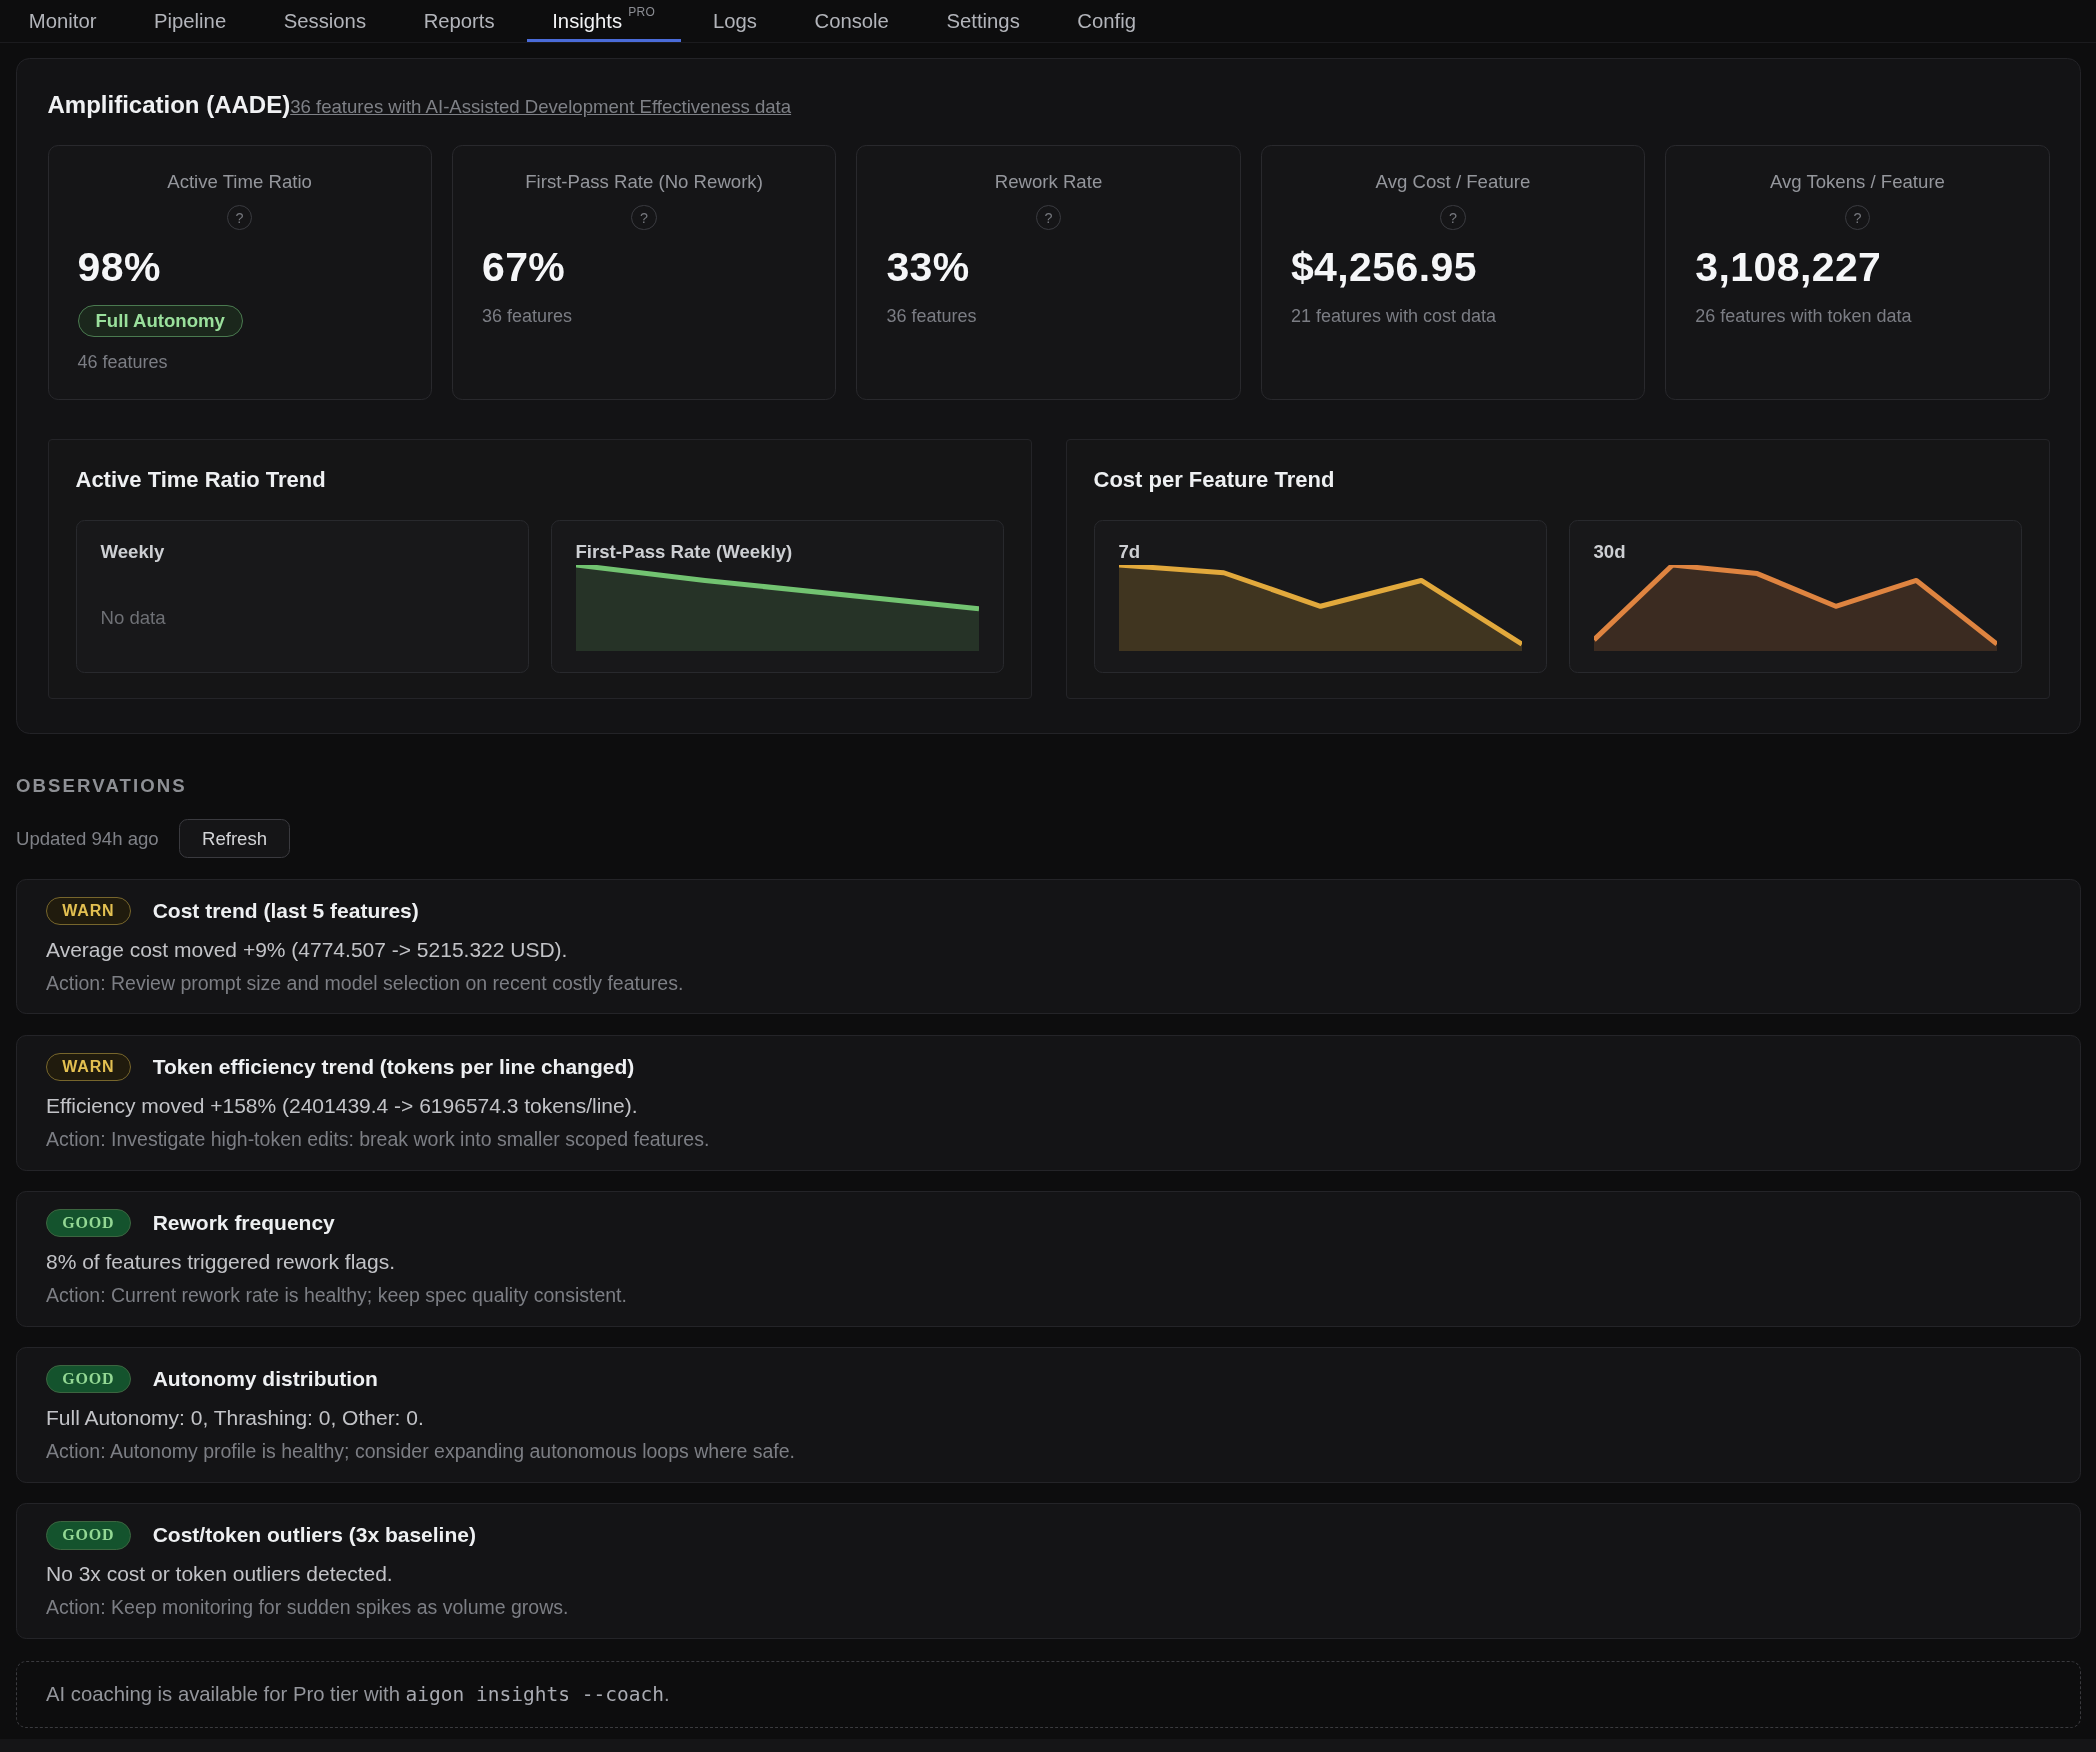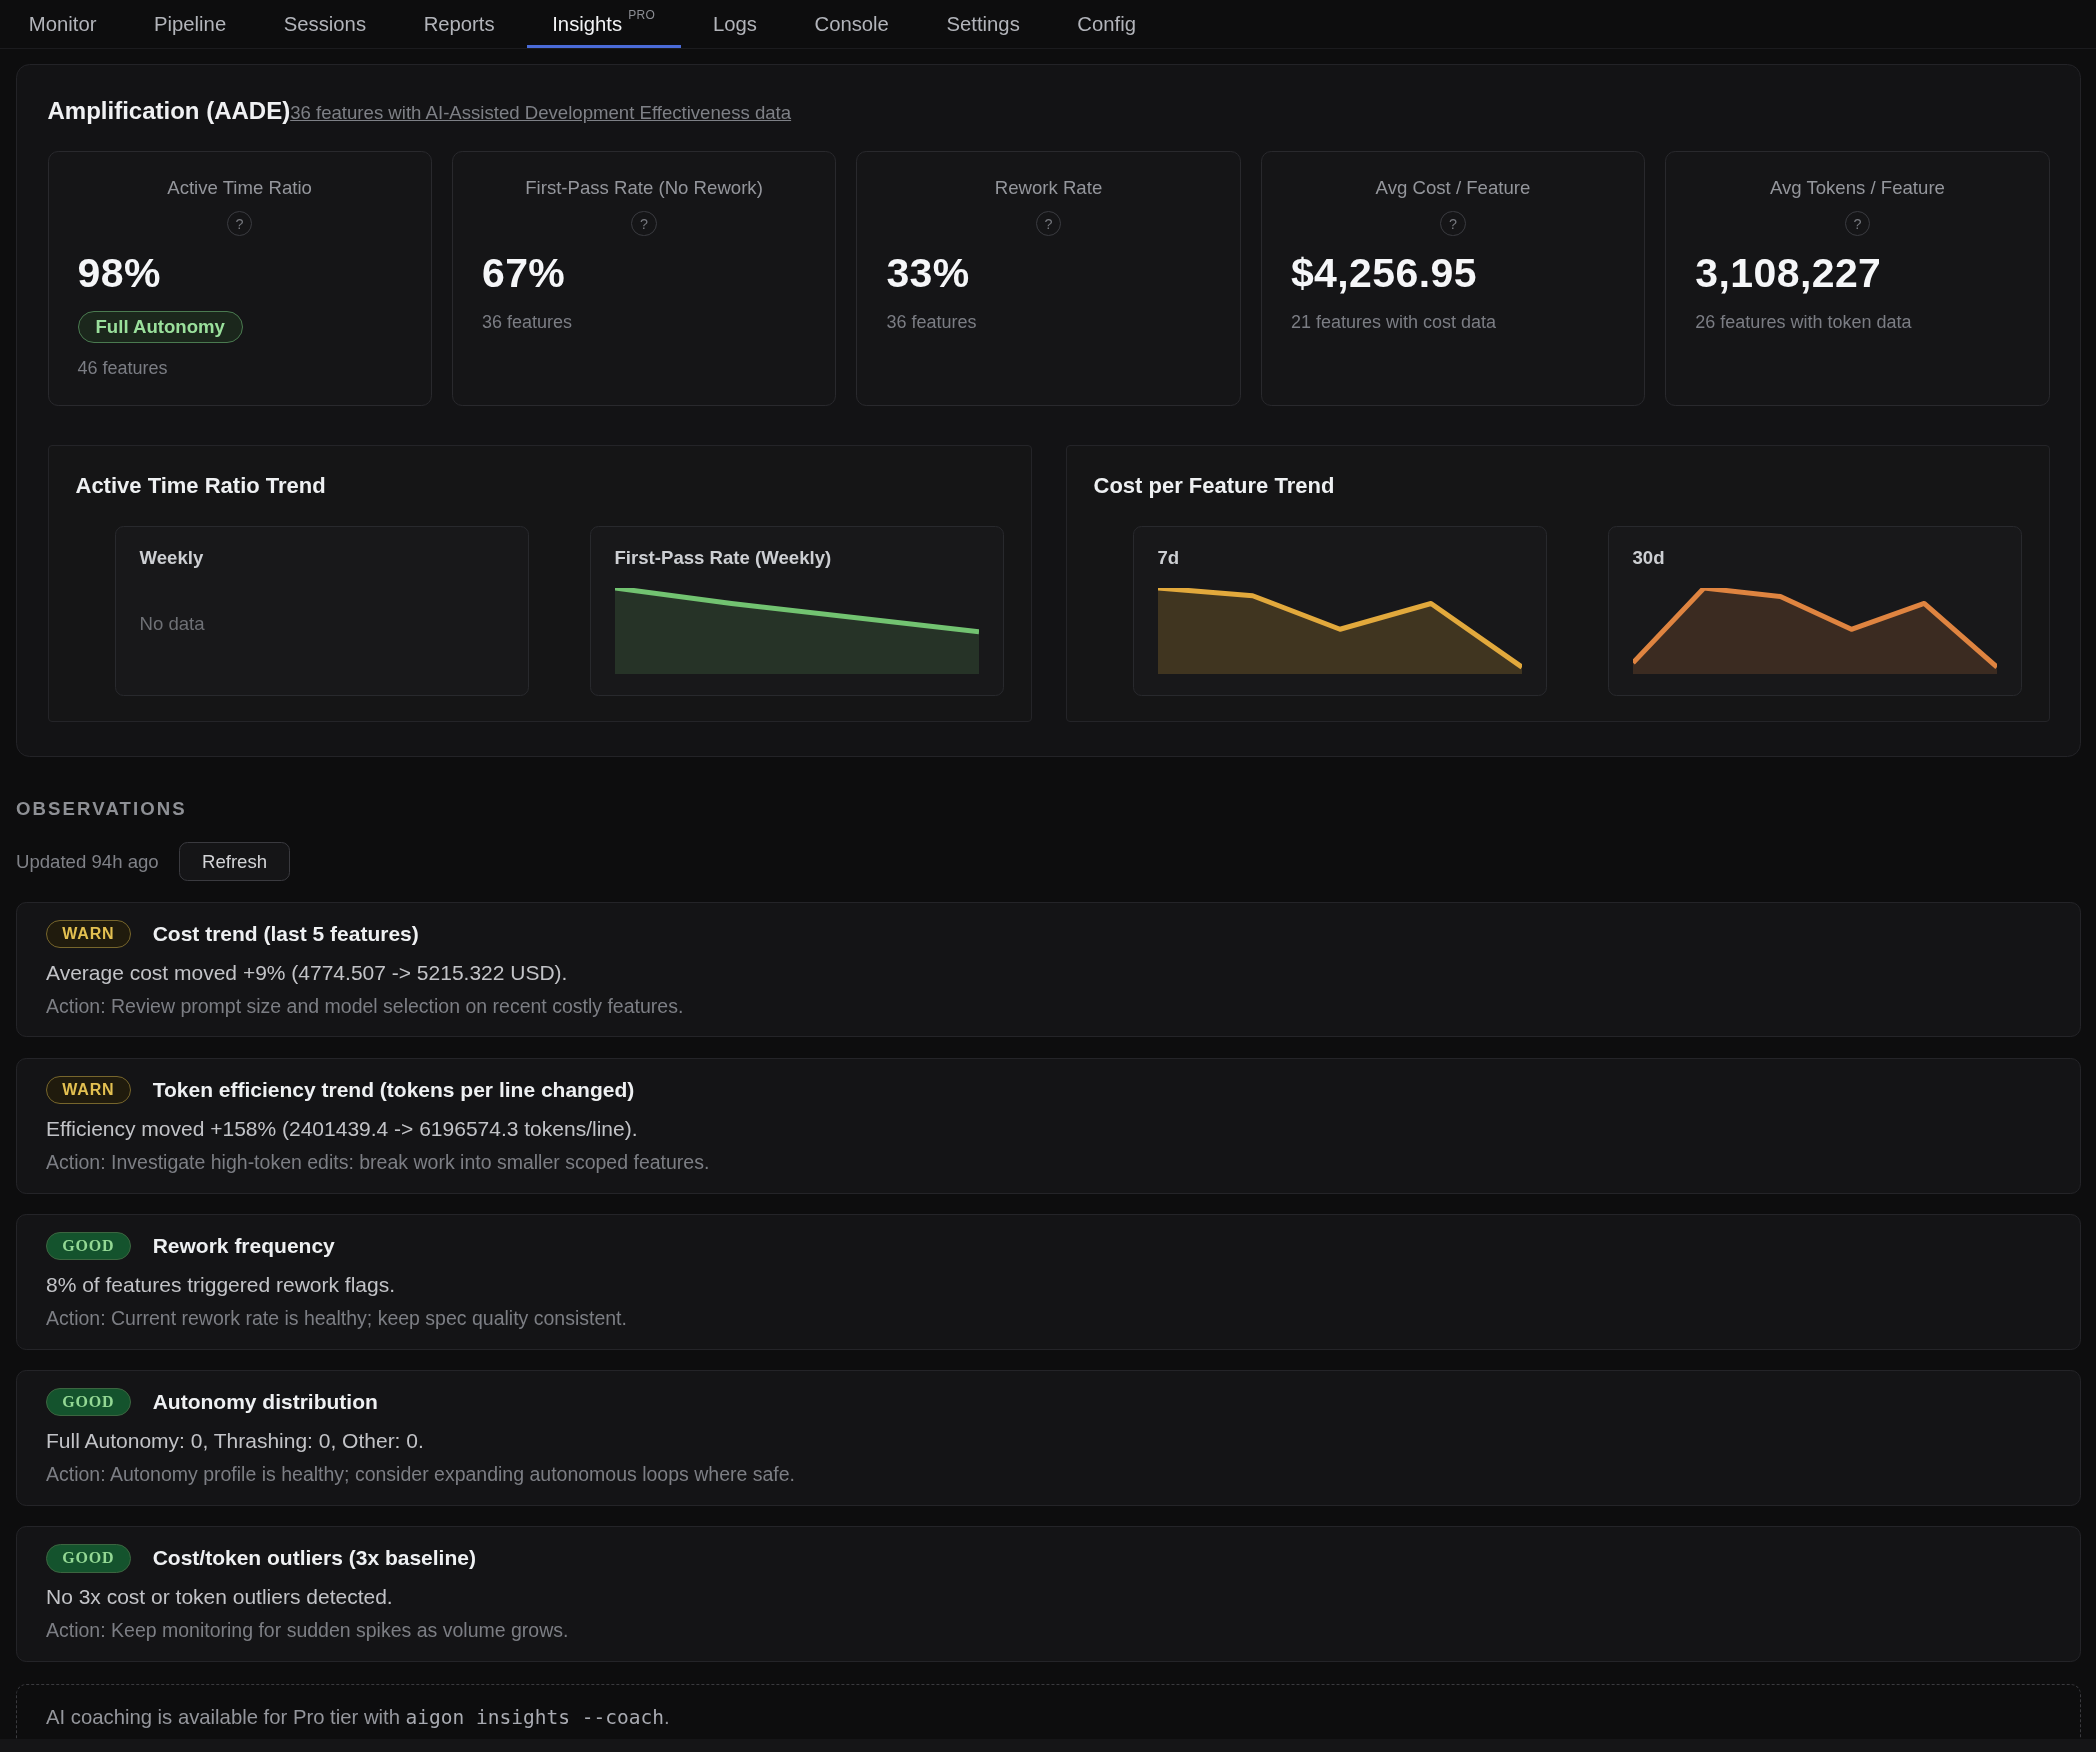--- a/index.html
+++ b/index.html
@@ -7,21 +7,21 @@
   body {
     background: #0d0d0e;
     font-family: "Liberation Sans", sans-serif;
     color: #e8e9eb;
     position: relative;
     overflow: hidden;
   }
   
   nav {
     display: flex; align-items: stretch;
-    height: 49px; padding-left: 3.4px;
+    height: 43px; padding-left: 3.4px;
     border-bottom: 0.8px solid #1b1b1e;
     text-align: right;
   }
   .nav-item {
     display: flex; align-items: center;
     padding: 3.4px 25.4px 0 25.4px; margin-right: 6.8px;
     font-size: 20.3px; color: #b2b4ba;
     border-bottom: 3.4px solid transparent;
     cursor: pointer; white-space: nowrap;
   }
@@ -57,21 +57,21 @@
     background: #1b271c; color: #9ae09c; font-size: 18.6px; font-weight: 600;
   }
   .msub { margin-top: 15.3px; font-size: 18px; color: #7b7d84; }
   
   .trends { display: grid; grid-template-columns: 1fr 1fr; gap: 34px; margin-top: 39px; }
   .trend-panel { background: #151516; border: 0.8px solid #242428; border-radius: 4px; padding: 27px 27px 25.4px; }
   .trend-panel h3 { font-size: 22px; font-weight: bold; color: #eef0f2; }
   .trend-cards { display: grid; grid-template-columns: 1fr 1fr; gap: 22px; margin-top: 27px; }
   .tcard {
     background: #18181a; border: 0.8px solid #28292d; border-radius: 8.5px;
-    padding: 20.3px 24px; height: 170px; display: flex; flex-direction: column; margin-left: 39px;
+    padding: 20.3px 24px; height: 153px; display: flex; flex-direction: column;
   }
   .tlabel { font-size: 18.6px; font-weight: 600; color: #cdcfd3; }
   .nodata { font-size: 18.6px; color: #6e7075; margin-top: 44px; }
   svg.spark { margin-top: auto; width: 100%; height: 86px; display: block; }
   
   .obs-head { margin-top: 41px; font-size: 18.6px; font-weight: bold; letter-spacing: 2.1px; color: #8e9095; }
   .obs-meta { margin-top: 22px; display: flex; align-items: center; gap: 20.3px; }
   .obs-updated { font-size: 18.6px; color: #7f8187; }
   .refresh-btn {
     font-family: inherit; font-size: 18.6px; color: #d3d4d7;

